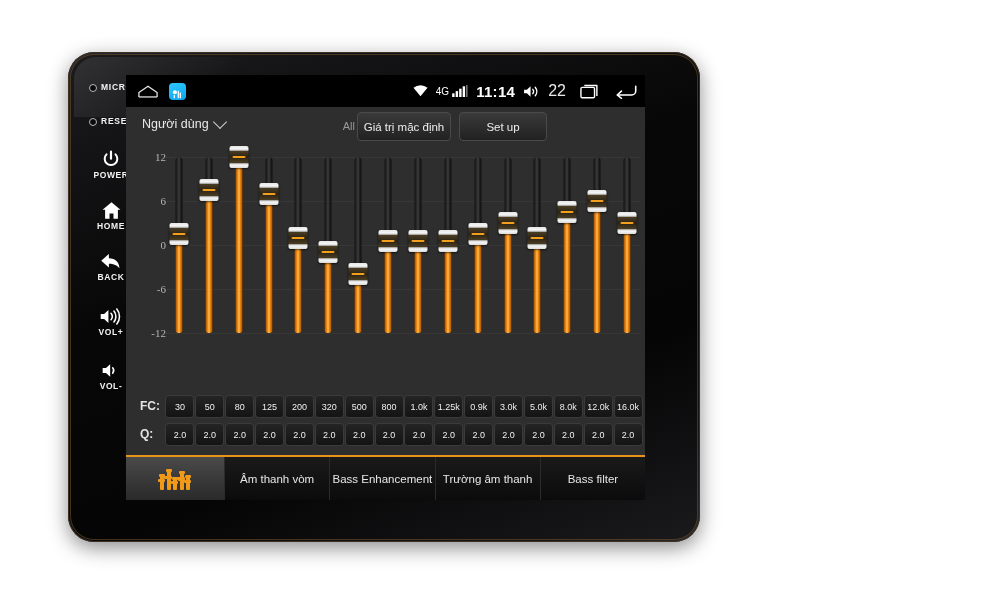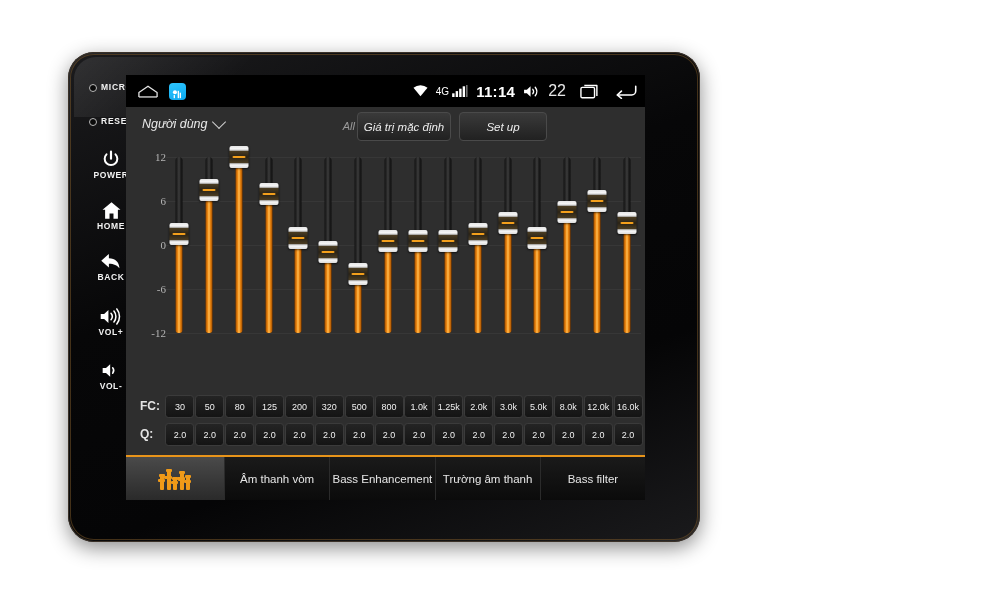--- a/index.html
+++ b/index.html
@@ -48,21 +48,21 @@
   .statusbar{position:absolute;left:0;top:0;width:519px;height:32px;background:#000;}
   .sb-left{position:absolute;left:12px;top:0;height:32px;display:flex;align-items:center;gap:11px;}
   .sb-right{position:absolute;right:8px;top:0;height:32px;display:flex;align-items:center;gap:8px;color:#fff;}
   .clock{font-size:15px;font-weight:bold;color:#fff;letter-spacing:.3px;}
   .volnum{font-size:16px;color:#e8e8e8;}
   .appicon{width:17px;height:17px;border-radius:4px;
            background:linear-gradient(160deg,#2fc6ff,#0aa8f0);position:relative;}
   .appicon i{position:absolute;left:3px;top:3px;width:11px;height:11px;display:block;}
 
   
-  .hdr{position:absolute;left:0;top:32px;width:429px;height:40px;font-style:italic;}
+  .hdr{position:absolute;left:0;top:32px;width:429px;height:40px;}
   .preset{position:absolute;left:16px;top:10px;color:#e9e9e9;font-size:12.5px;display:flex;align-items:center;gap:6px;}
   .chev{width:9px;height:9px;border-right:1.6px solid #cfcfcf;border-bottom:1.6px solid #cfcfcf;
         transform:rotate(45deg);margin-top:-4px;}
   .allbtn{position:absolute;right:200px;top:13px;color:#9a9a9a;font-size:11px;}
   .btn{
     position:absolute;top:5px;height:27px;border-radius:4px;
     background:linear-gradient(180deg,#3a3a3a,#212121);
     border:1px solid #4a4a4a;color:#ededed;font-size:11.5px;
     display:flex;align-items:center;justify-content:center;
   }
@@ -349,21 +349,21 @@
             <div class="pcell" style="left: 39.4375px; top: 2px;">30</div>
             <div class="pcell" style="left: 69.3125px; top: 2px;">50</div>
             <div class="pcell" style="left: 99.1875px; top: 2px;">80</div>
             <div class="pcell" style="left: 129.062px; top: 2px;">125</div>
             <div class="pcell" style="left: 158.938px; top: 2px;">200</div>
             <div class="pcell" style="left: 188.812px; top: 2px;">320</div>
             <div class="pcell" style="left: 218.688px; top: 2px;">500</div>
             <div class="pcell" style="left: 248.562px; top: 2px;">800</div>
             <div class="pcell" style="left: 278.438px; top: 2px;">1.0k</div>
             <div class="pcell" style="left: 308.312px; top: 2px;">1.25k</div>
-            <div class="pcell" style="left: 338.188px; top: 2px;">2.0k</div>
+            <div class="pcell" style="left: 338.188px; top: 2px;">0.9k</div>
             <div class="pcell" style="left: 368.062px; top: 2px;">3.0k</div>
             <div class="pcell" style="left: 397.938px; top: 2px;">5.0k</div>
             <div class="pcell" style="left: 427.812px; top: 2px;">8.0k</div>
             <div class="pcell" style="left: 457.688px; top: 2px;">12.0k</div>
             <div class="pcell" style="left: 487.562px; top: 2px;">16.0k</div>
           </div>
         <div id="q-row">
             <div class="pcell" style="left: 39.4375px; top: 30px;">2.0</div>
             <div class="pcell" style="left: 69.3125px; top: 30px;">2.0</div>
             <div class="pcell" style="left: 99.1875px; top: 30px;">2.0</div>

